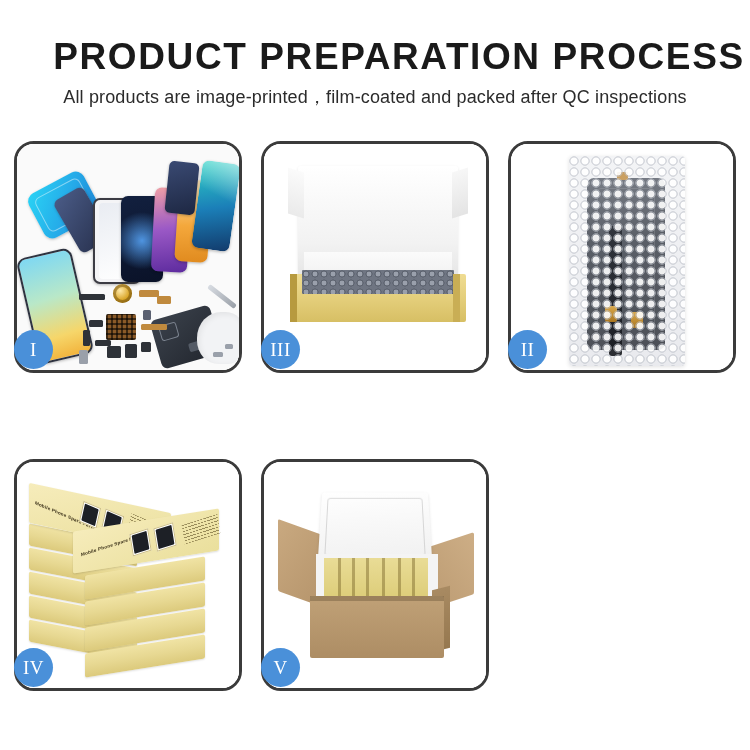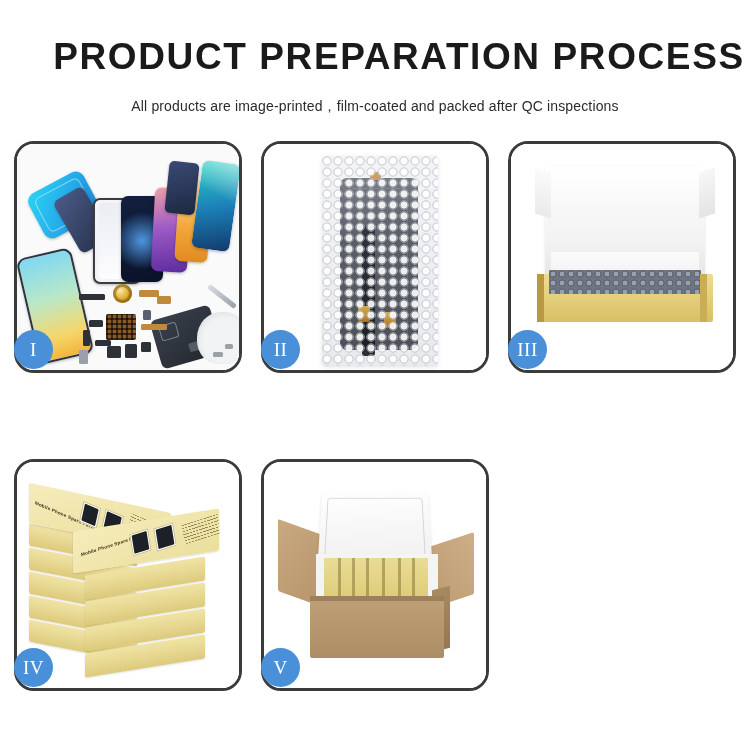--- a/index.html
+++ b/index.html
@@ -27,25 +27,25 @@
     font-weight: bold;
     letter-spacing: 1.6px;
     color: #1a1a1a;
     line-height: 1.12;
     margin: 0;
     white-space: nowrap;
     padding-left: 48px;
   }
   .page-subtitle {
     font-family: "Liberation Sans", sans-serif;
-    font-size: 14px;
+    font-size: 18px;
     font-weight: normal;
     color: #2b2b2b;
     letter-spacing: 0.15px;
-    margin: 21px 0 0 0;
+    margin: 8px 0 0 0;
     white-space: nowrap;
   }
 
   
   .grid {
     position: absolute;
     left: 14px;
     top: 141px;
     width: 722px;
     display: grid;
@@ -501,46 +501,46 @@
         <div class="part dark" style="left:124px; top:198px; width:10px; height:10px;"></div>
         <div class="part silver" style="left:196px; top:208px; width:10px; height:5px;"></div>
         <div class="part silver" style="left:208px; top:200px; width:8px; height:5px;"></div>
       </div>
     </div>
     <div class="badge">I</div>
   </div>
 
   <div class="panel">
     <div class="panel-inner">
+      <div class="scene p3-bg">
+        <div class="foam-lid"></div>
+        <div class="foam-pad"></div>
+        <div class="box3-body"></div>
+        <div class="box3-inner"></div>
+        <div class="box3-edge-l"></div>
+        <div class="box3-edge-r"></div>
+      </div>
+    </div>
+    <div class="badge">III</div>
+  </div>
+
+  <div class="panel">
+    <div class="panel-inner">
       <div class="scene p2-bg">
         <div class="bubble-pack">
           <div class="screen-inside"></div>
           <div class="flex-strip"></div>
           <div class="flex-gold" style="left:36px; top:150px;"></div>
           <div class="flex-gold" style="left:62px; top:156px;"></div>
           <div class="tape-tab"></div>
           <div class="bubble-tex"></div>
         </div>
       </div>
     </div>
     <div class="badge">II</div>
-  </div>
-
-  <div class="panel">
-    <div class="panel-inner">
-      <div class="scene p3-bg">
-        <div class="foam-lid"></div>
-        <div class="foam-pad"></div>
-        <div class="box3-body"></div>
-        <div class="box3-inner"></div>
-        <div class="box3-edge-l"></div>
-        <div class="box3-edge-r"></div>
-      </div>
-    </div>
-    <div class="badge">III</div>
   </div>
 
   <div class="panel">
     <div class="panel-inner">
       <div class="scene p4-bg">
 
         <div class="stack-box" style="left:12px; top:72px; width:108px; height:22px; transform:skewY(11deg);"></div>
         <div class="stack-box" style="left:12px; top:96px; width:108px; height:22px; transform:skewY(11deg);"></div>
         <div class="stack-box" style="left:12px; top:120px; width:108px; height:22px; transform:skewY(11deg);"></div>
         <div class="stack-box" style="left:12px; top:144px; width:108px; height:22px; transform:skewY(11deg);"></div>

